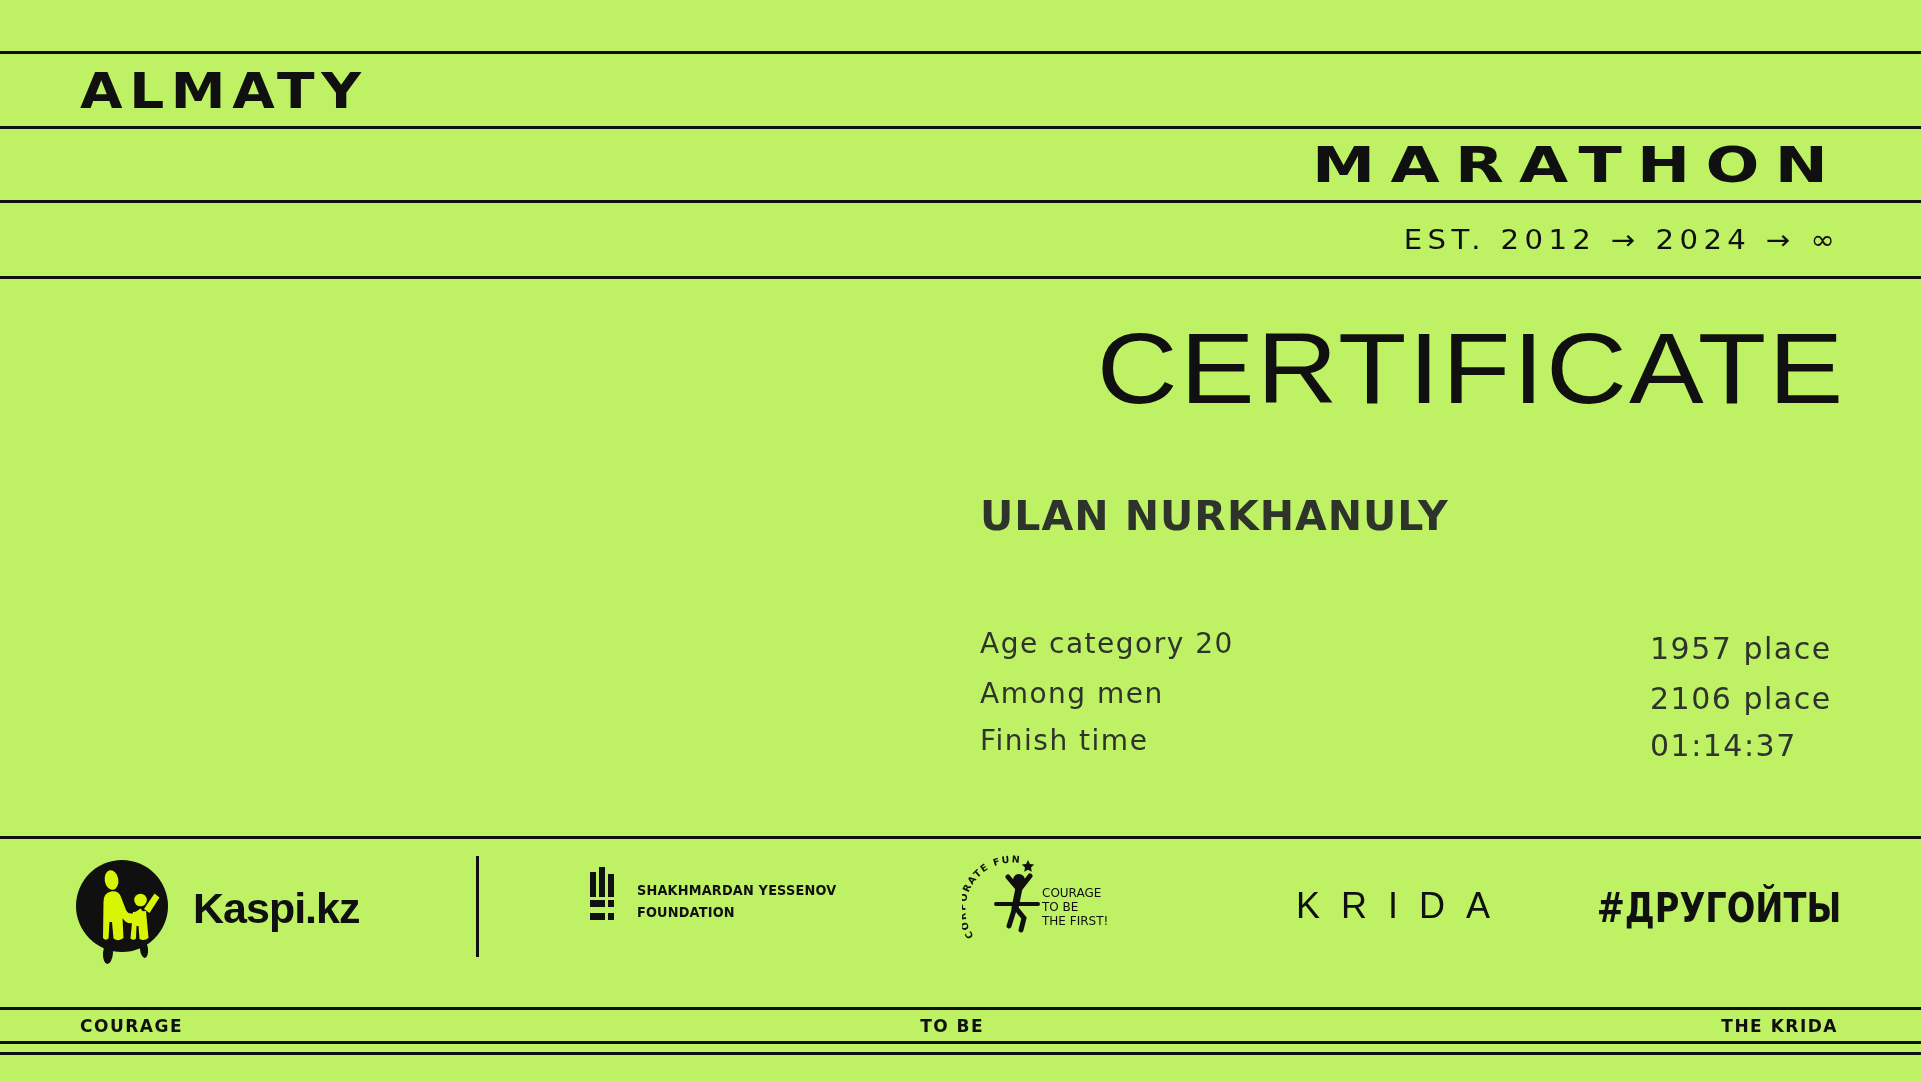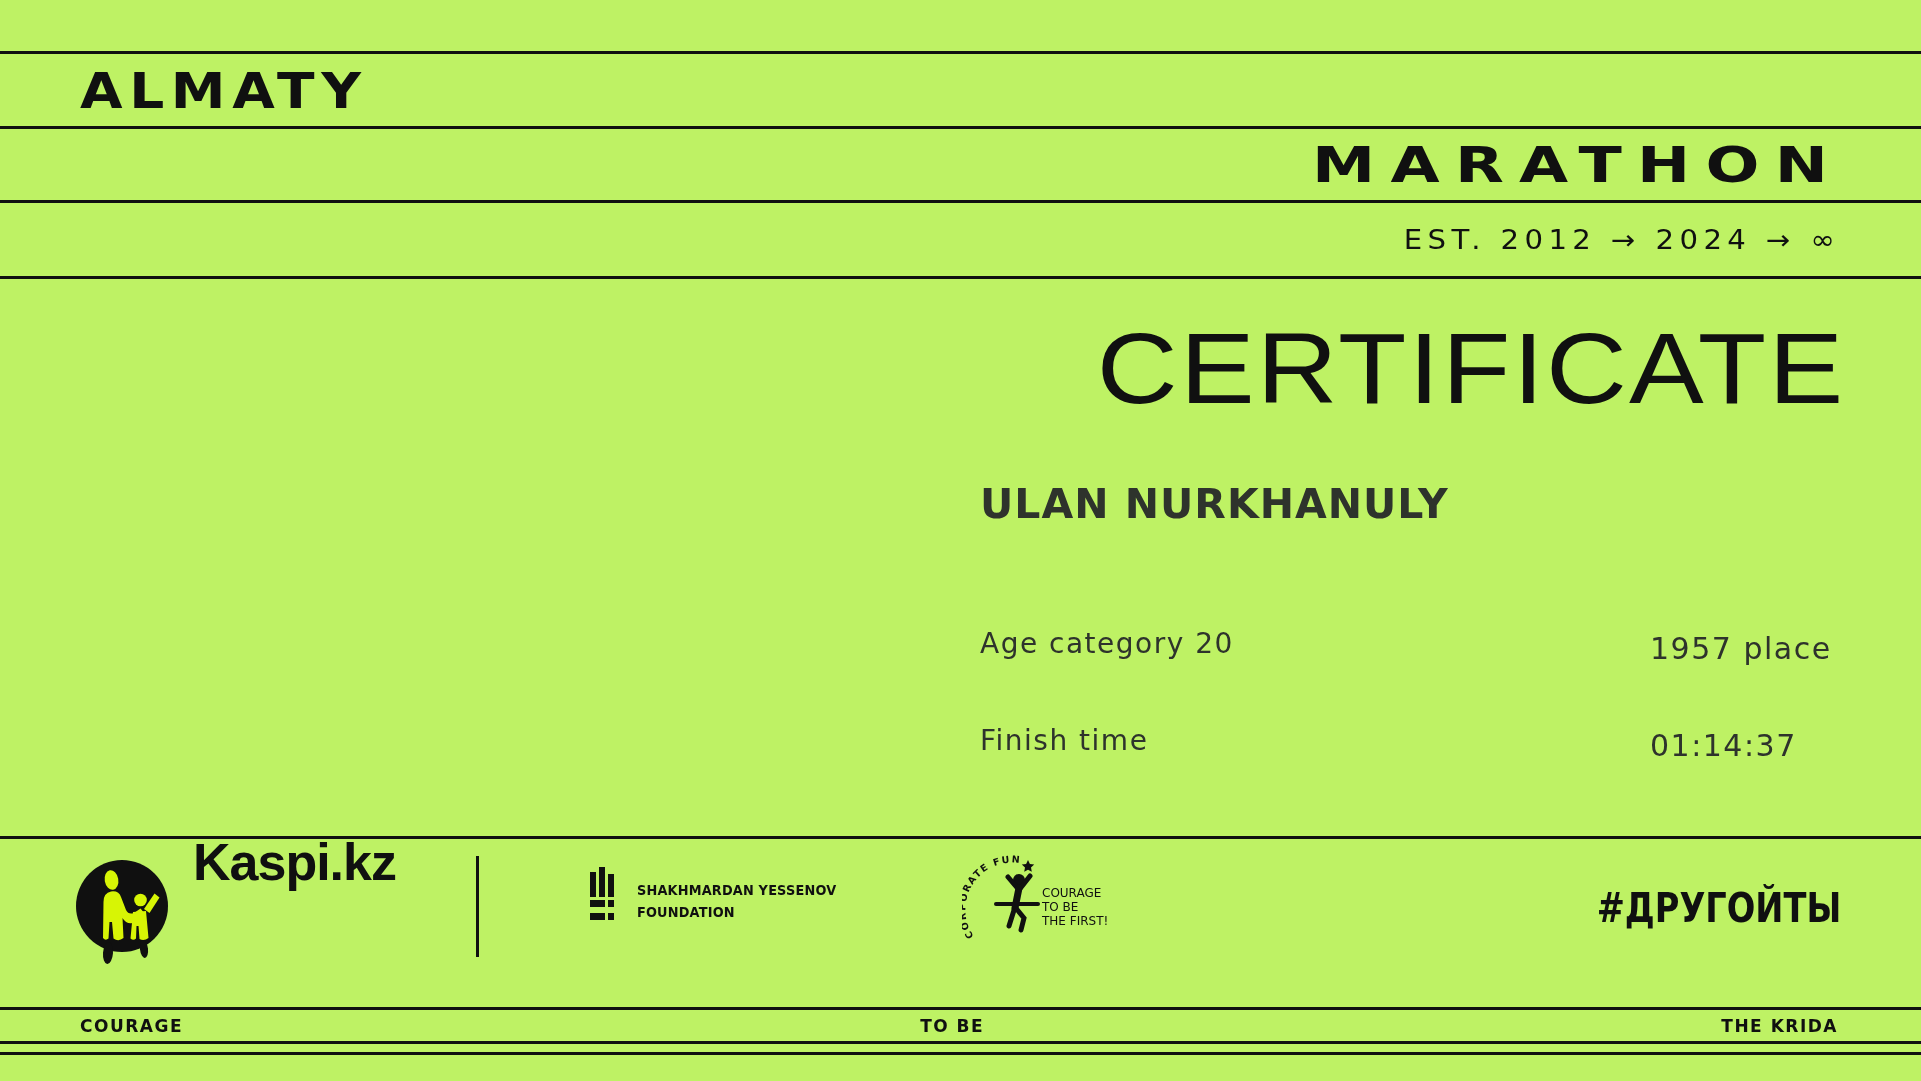--- a/index.html
+++ b/index.html
@@ -15,31 +15,31 @@
   .almaty{position:absolute;left:80px;top:53px;height:75px;display:flex;align-items:center;
     font-weight:700;font-size:50px;letter-spacing:6px;transform:scaleX(1.10);transform-origin:left center;}
   .marathon{position:absolute;right:78px;top:128px;height:74px;display:flex;align-items:center;
     font-weight:700;font-size:50px;letter-spacing:12px;transform:scaleX(1.27);transform-origin:right center;white-space:nowrap;}
   .est{position:absolute;right:81px;top:202px;height:74px;display:flex;align-items:center;
     font-weight:500;font-size:27px;letter-spacing:5px;transform:scaleX(1.08);transform-origin:right center;white-space:nowrap;}
 
   
   .cert-title{position:absolute;right:76px;top:318px;font-family:"Liberation Sans",sans-serif;
     font-weight:400;font-size:100px;line-height:1;letter-spacing:2px;transform:scaleX(1.12);transform-origin:right center;white-space:nowrap;}
-  .recipient{position:absolute;left:980px;top:480px;font-weight:700;font-size:41px;letter-spacing:1px;color:#2e332c;white-space:nowrap;}
+  .recipient{position:absolute;left:980px;top:492px;font-weight:700;font-size:41px;letter-spacing:1px;color:#2e332c;white-space:nowrap;}
 
   .detail-row{position:absolute;left:980px;width:860px;color:#2e332c;white-space:nowrap;}
   .detail-row .lab{font-size:28px;letter-spacing:1.5px;}
   .detail-row .val{position:absolute;left:670px;top:4px;font-size:30px;letter-spacing:1.5px;}
   .dr0{top:574px}.dr1{top:627px}.dr2{top:677px}.dr3{top:724px}
 
   
   .kaspi-emblem{position:absolute;left:74px;top:860px;}
-  .kaspi-word{position:absolute;left:193px;top:832px;font-family:"Liberation Sans",sans-serif;
-    font-weight:700;font-size:52px;letter-spacing:-1px;line-height:60px;white-space:nowrap;text-align:right;}
+  .kaspi-word{position:absolute;left:193px;top:878px;font-family:"Liberation Sans",sans-serif;
+    font-weight:700;font-size:43px;letter-spacing:-1px;line-height:60px;white-space:nowrap;text-align:right;}
   .vdiv{position:absolute;left:476px;top:856px;width:3px;height:101px;background:#101010;}
 
   .yessenov{position:absolute;left:588px;top:867px;width:320px;height:56px;}
   .yess-icon{position:absolute;left:0;top:0;width:27px;height:54px;}
   .yb{position:absolute;background:#101010;}
   .yv1{left:2px;top:5px;width:6px;height:25px;}
   .yv2{left:11px;top:0;width:6px;height:30px;}
   .yv3{left:20px;top:7px;width:6px;height:23px;}
   .yh1a{left:2px;top:33px;width:15px;height:7px;}
   .yh1b{left:20px;top:33px;width:6px;height:7px;}
@@ -76,20 +76,24 @@
   <div class="almaty">ALMATY</div>
   <div class="marathon">MARATHON</div>
   <div class="est">EST. 2012 → 2024 → ∞</div>
 
   <div class="cert-title">CERTIFICATE</div>
   <div class="recipient">ULAN NURKHANULY</div>
 
   <div class="detail-row dr1">
     <span class="lab">Age category 20</span>
     <span class="val">1957 place</span>
+  </div>
+  <div class="detail-row dr2">
+    <span class="lab">Among men</span>
+    <span class="val">2106 place</span>
   </div>
   <div class="detail-row dr3">
     <span class="lab">Finish time</span>
     <span class="val">01:14:37</span>
   </div>
 
   <svg class="kaspi-emblem" width="100" height="106" viewBox="0 0 100 106">
     <circle cx="48" cy="46" r="46" fill="#101010"></circle>
 
     <path fill="#d7f505" d="M29 78 L29.5 42 Q29.5 33 37 31.5 Q45 30.5 47 37 L52 50 Q54.5 55 60 53 L66.5 48.5 L71 54 L63 61.5 Q53.5 66.5 48.5 58 L49.5 78 Q44.5 82 39.5 78.5 L38 62 L35.5 62 L34.5 78.5 Q31.5 81 29 78 Z"></path>
@@ -137,20 +141,21 @@
       <path d="M57 38 L53 58" stroke-width="7"></path>
       <path d="M53 57 L47 76" stroke-width="5"></path>
       <path d="M53 57 L62 68 L59 80" stroke-width="5"></path>
       <path d="M34 54 L76 54" stroke-width="4"></path>
     </g>
     <text x="80" y="47" font-size="12" font-weight="500" fill="#101010">COURAGE</text>
     <text x="80" y="61" font-size="12" font-weight="500" fill="#101010">TO BE</text>
     <text x="80" y="75" font-size="12" font-weight="500" fill="#101010">THE FIRST!</text>
   </svg>
 
+  <div class="krida">KRIDA</div>
   <div class="hashtag">#ДРУГОЙТЫ</div>
 
   <div class="motto">
     <span>COURAGE</span>
     <span>TO BE</span>
     <span>THE KRIDA</span>
   </div>
 
 </div>
 

